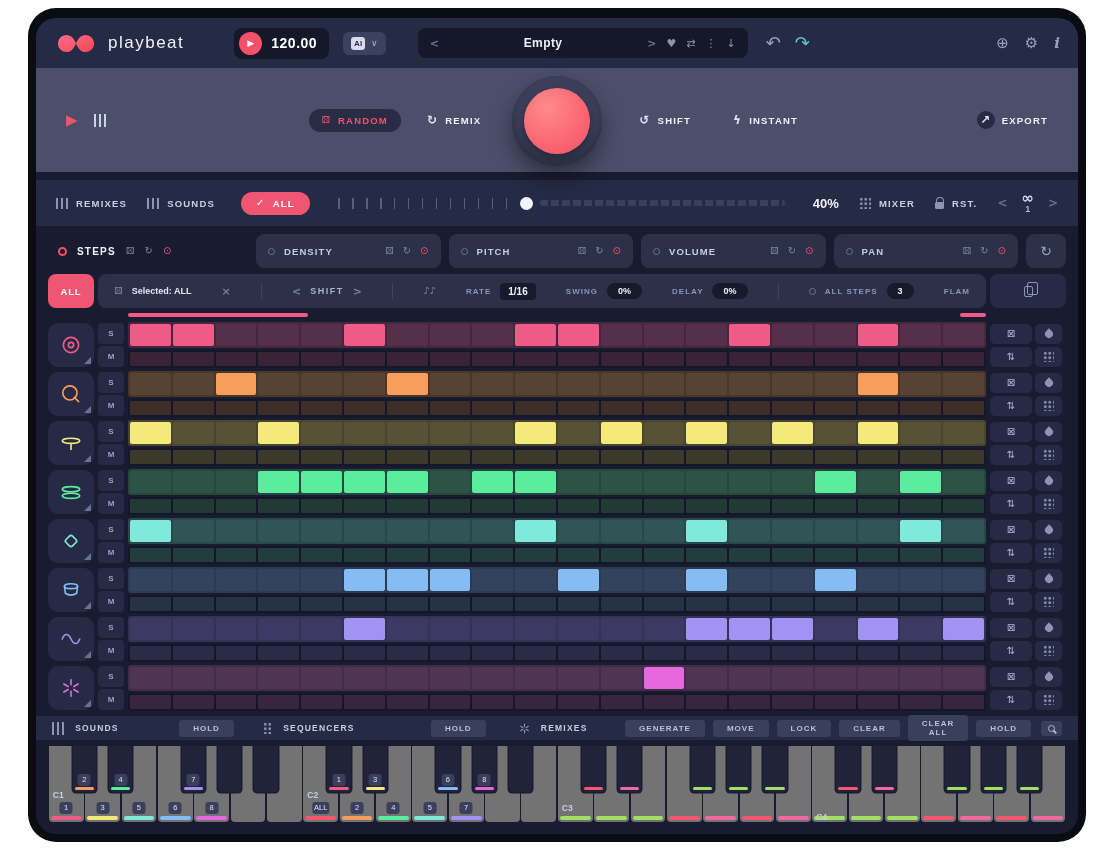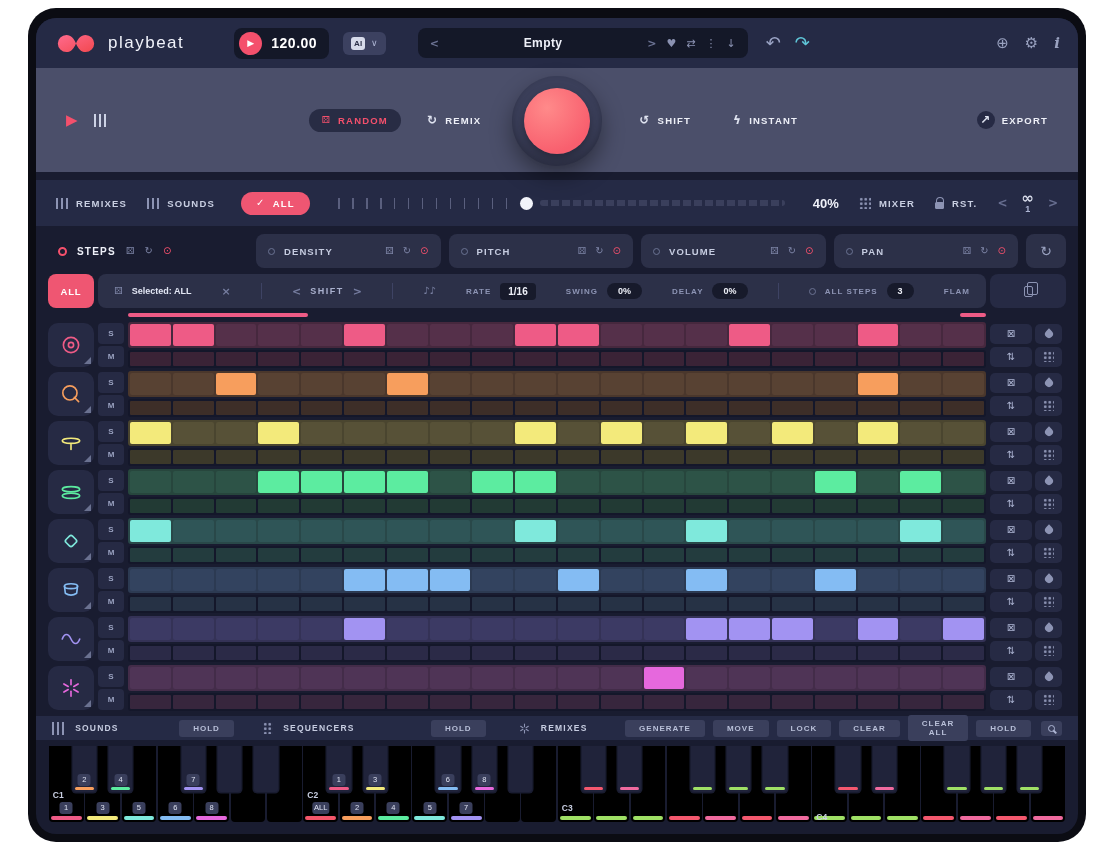--- a/index.html
+++ b/index.html
@@ -149,21 +149,21 @@
   .tb-sp1{width:46px;} .tb-sp2{width:10px;} .tb-sp3{width:64px;} .tb-sp4{width:14px;} .tb-sp5{width:20px;}
   #tb-cluster{display:flex;gap:8px;align-items:center;}
   .sqbtn{padding:4px 7px;display:flex;align-items:center;}
   .magnifier{position:relative;width:7px;height:7px;border:1.5px solid #aeb6d4;border-radius:50%;}
   .magnifier::after{content:"";position:absolute;width:4px;height:1.5px;background:#aeb6d4;
     transform:rotate(45deg);right:-3.5px;bottom:-1.5px;}
   .remix-burst{display:inline-flex;}
 
   
   .keyboard{position:relative;height:76px;margin:6px 12px 12px;display:flex;}
-  .wkey{position:relative;flex:1;margin:0 .8px;height:100%;background:#000000;border-radius:0 0 4px 4px;}
+  .wkey{position:relative;flex:1;margin:0 .8px;height:100%;background:#737373;border-radius:0 0 4px 4px;}
   .bkey{position:absolute;top:0;height:46px;background:#20233a;border-radius:0 0 3px 3px;z-index:2;
     box-shadow:0 0 0 1.5px #191c30;}
   .strip{position:absolute;left:2px;right:2px;bottom:2px;height:4px;border-radius:2px;}
   .bkey .strip{height:3px;}
   .klabel{position:absolute;left:4px;font-size:8.5px;font-weight:bold;color:#c9cfe2;}
   .kbadge{position:absolute;left:50%;transform:translateX(-50%);min-width:13px;padding:0 2px;height:12px;
     line-height:12px;background:#3a3f5c;border-radius:3px;font-size:7.5px;color:#dfe3f2;text-align:center;z-index:3;}
 </style>
 </head>
 <body>

